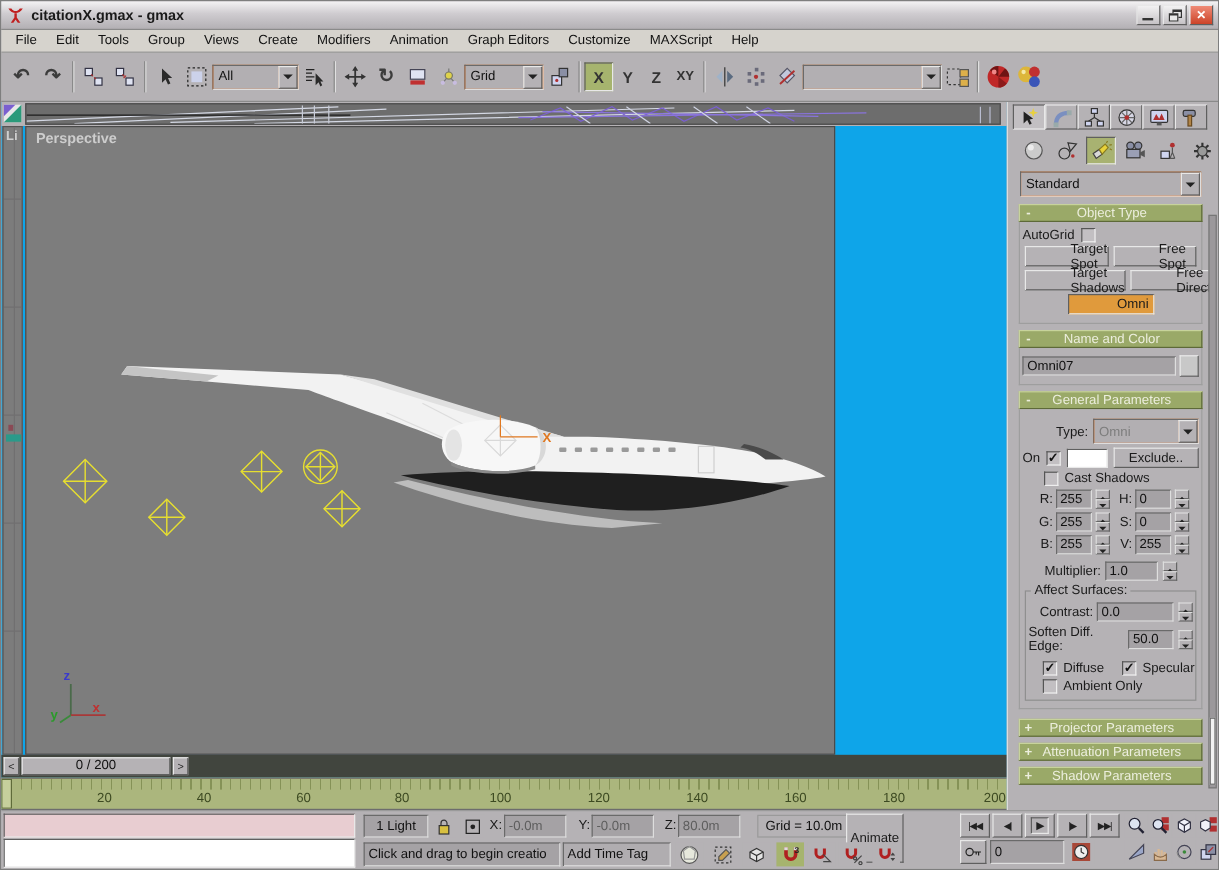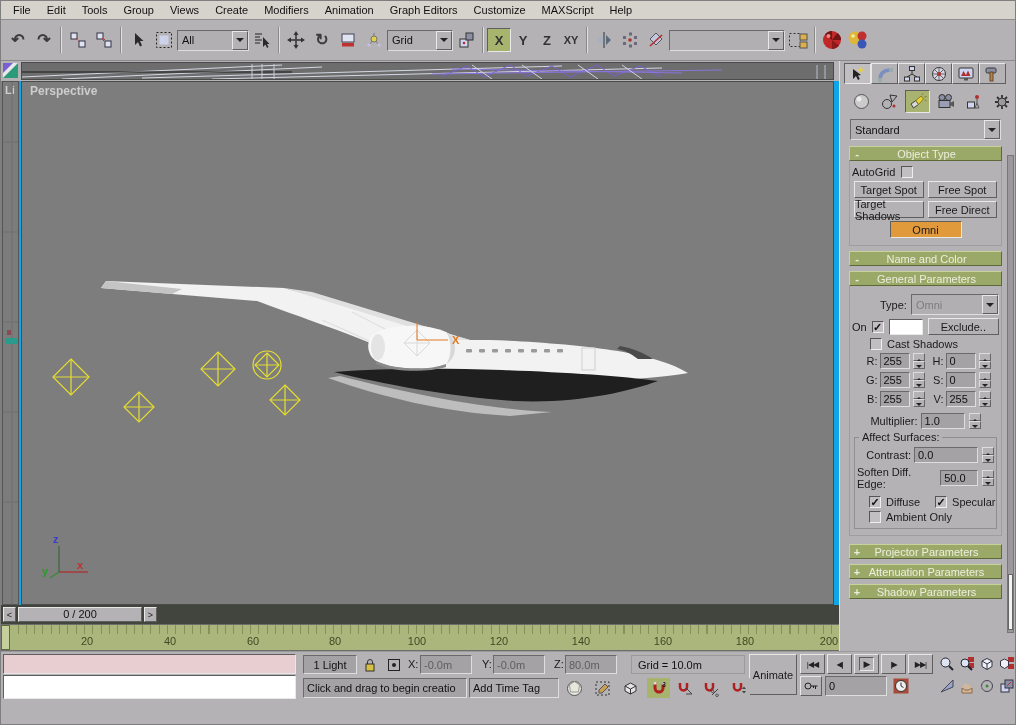--- a/index.html
+++ b/index.html
@@ -41,21 +41,21 @@
   .dda::after{content:"";border:4px solid transparent;border-top-color:#222;margin-top:4px;}
   .axisbtn{width:24px;height:24px;font-weight:bold;font-size:13px;color:#333;}
 
   
   .mid{display:flex;height:590px;}
   .vcol{width:840px;display:flex;flex-direction:column;background:#0ea5e9;}
   .sliver-row{height:20px;position:relative;background:#b5b2b5;}
   .slivervp{position:absolute;left:20px;top:1px;width:813px;height:18px;background:#6d6d6d;border:1px solid #4a4a4a;overflow:hidden;}
   .vrow{height:524px;display:flex;position:relative;}
   .leftvp{width:17px;margin-left:1px;background:#7c7c7c;border:1px solid #555;position:relative;overflow:hidden;color:#cfcfcf;font-weight:bold;font-size:11px;}
-  .mainvp{width:813px;margin-left:2px;background:#7d7d7d;border:1px solid #4a4a4a;position:relative;overflow:hidden;}
+  .mainvp{width:675px;margin-left:2px;background:#7d7d7d;border:1px solid #4a4a4a;position:relative;overflow:hidden;}
   .vplabel{position:absolute;left:8px;top:2px;color:#cdcdcd;font-weight:bold;font-size:12px;z-index:3;}
 
   
   .tslider{height:19px;background:#41453e;display:flex;align-items:center;padding-left:2px;gap:2px;}
   .tsbtn{width:13px;height:15px;background:#b5b2b5;font-size:9px;color:#222;}
   .tsval{width:124px;height:15px;background:#b5b2b5;text-align:center;line-height:13px;}
 
   
   .tbar{height:27px;position:relative;background:#abb67d;border-top:1px solid #6d6d6d;border-bottom:1px solid #6d6d6d;overflow:hidden;}
   .ticks{position:absolute;left:0;top:0;right:4px;height:9px;
@@ -76,21 +76,21 @@
   .cp-dd{margin:2px 14px 6px 10px;}
   .roll{height:15px;background:#9aa968;border:1px solid;border-color:#c7d39b #5d6938 #5d6938 #c7d39b;
         color:#eceedd;display:flex;align-items:center;margin:5px 13px 0 9px;}
   .roll .sign{width:14px;text-align:center;font-weight:bold;}
   .roll .rtitle{flex:1;text-align:center;padding-right:12px;}
   .rc{margin:0 13px 0 9px;padding:4px 2px;border:1px solid #9e9e9e;border-top:none;background:#b5b2b5;}
   .btn{background:#b5b2b5;border:1px solid;border-color:#e8e8e8 #5f5f5f #5f5f5f #e8e8e8;
        font-size:11px;height:17px;display:flex;align-items:center;justify-content:center;color:#1a1a1a;}
   .btn.omni{background:#e09a3c;border-color:#5f5f5f #e8e8e8 #e8e8e8 #5f5f5f;}
   .btn2{display:flex;gap:4px;margin:3px 2px;}
-  .btn2 .btn{flex:1;}
+  .btn2 .btn{flex:1;padding-left:37px;}
   .cb{width:12px;height:12px;background:#c2bfc2;border:1px solid;border-color:#555 #eee #eee #555;
       font-size:11px;line-height:10px;text-align:center;color:#111;flex:none;}
   .cb.on::after{content:"✓";font-weight:bold;}
   .gp-row{display:flex;align-items:center;margin:3px 0;}
   .spin{width:12px;height:16px;display:flex;flex-direction:column;flex:none;margin-left:1px;}
   .spin i{flex:1;background:#b5b2b5;border:1px solid;border-color:#ddd #666 #666 #ddd;position:relative;}
   .spin i.up::after{content:"";position:absolute;left:2px;top:2px;border:3px solid transparent;border-bottom-color:#222;}
   .spin i.dn::after{content:"";position:absolute;left:2px;top:3px;border:3px solid transparent;border-top-color:#222;}
   .nfld{height:16px;background:#a5a2a5;border:1px solid;border-color:#6a6a6a #dedede #dedede #6a6a6a;
         padding:1px 3px;line-height:12px;color:#111;}
@@ -106,20 +106,37 @@
   .navbtn{background:#b5b2b5;display:flex;align-items:center;justify-content:center;}
   .snapon{background:#a6b46e !important;border-color:#5f5f5f #e8e8e8 #e8e8e8 #5f5f5f !important;}
   .lbl{color:#1a1a1a;}
   svg{display:block;}
 </style>
 </head>
 <body>
 
 <div class="app">
 
+  <div class="titlebar">
+    <svg width="16" height="16">
+      <path d="M2 2 C5 7 11 7 14 2 L11.5 2 C9.5 5 6.5 5 4.5 2 Z" fill="#c02020"></path>
+      <path d="M7 6 L9 6 L9 9.5 L12 14 L9.8 14 L8 11.2 L6.2 14 L4 14 L7 9.5 Z" fill="#c02020"></path>
+    </svg>
+    <span class="ttl">citationX.gmax - gmax</span>
+    <div class="winbtn r">
+        <span class="minbar"></span>
+      </div>
+    <div class="winbtn r">
+        <span class="restsq"></span>
+        <span class="restsq2"></span>
+      </div>
+    <div class="winbtn close r ctr">
+        <span>✕</span>
+      </div>
+  </div>
 
   <div class="menubar">
     <span>File</span>
     <span>Edit</span>
     <span>Tools</span>
     <span>Group</span>
     <span>Views</span>
     <span>Create</span>
     <span>Modifiers</span>
     <span>Animation</span>
@@ -545,20 +562,26 @@
         <div class="btn2" style="justify-content:center">
           <div class="btn omni" style="flex:0 0 72px">
               <span>Omni</span>
             </div>
         </div>
       </div>
 
       <div class="roll">
         <span class="sign">-</span>
         <span class="rtitle">Name and Color</span>
+      </div>
+      <div class="rc">
+        <div class="gp-row" style="gap:3px;margin:2px 0">
+          <div class="nfld" style="flex:1"><span>Omni07</span></div>
+          <div class="r" style="width:16px;height:18px;background:#c8c8c8"></div>
+        </div>
       </div>
 
       <div class="roll">
         <span class="sign">-</span>
         <span class="rtitle">General Parameters</span>
       </div>
       <div class="rc">
         <div class="gp-row" style="gap:4px;margin-top:4px">
           <span class="lbl dis" style="margin-left:28px">Type:</span>
           <div class="dd fld" style="flex:1">
@@ -696,21 +719,21 @@
           <circle cx="8" cy="8" r="2" fill="#222"></circle>
         </svg>
     </div>
     <span class="abs lbl" style="left:407px;top:6px">X:</span>
     <div class="abs fld" style="left:419px;top:3px;width:52px;height:19px;color:#5e5e5e;padding:3px"><span>-0.0m</span></div>
     <span class="abs lbl" style="left:481px;top:6px">Y:</span>
     <div class="abs fld" style="left:492px;top:3px;width:52px;height:19px;color:#5e5e5e;padding:3px"><span>-0.0m</span></div>
     <span class="abs lbl" style="left:553px;top:6px">Z:</span>
     <div class="abs fld" style="left:564px;top:3px;width:52px;height:19px;color:#5e5e5e;padding:3px"><span>80.0m</span></div>
     <div class="abs" style="left:630px;top:3px;width:114px;height:19px;padding:3px 6px;border:1px solid #9a9a9a"><span>Grid = 10.0m</span></div>
-    <div class="abs btn" style="left:748px;top:2px;width:48px;height:41px">
+    <div class="abs btn" style="left:704px;top:2px;width:48px;height:41px">
         <span>Animate</span>
       </div>
 
     <div class="abs fld" style="left:302px;top:26px;width:164px;height:20px;padding:3px;white-space:nowrap;overflow:hidden"><span>Click and drag to begin creatio</span></div>
     <div class="abs fld" style="left:468px;top:26px;width:90px;height:20px;padding:3px;background:#b0adb0"><span>Add Time Tag</span></div>
     <div class="abs navbtn" style="left:562px;top:26px;width:23px;height:20px">
       <svg width="17" height="17">
           <circle cx="8.5" cy="8.5" r="7" fill="#e6e8dc" stroke="#555"></circle>
           <path d="M8.5 1.5 L13.5 5 L12.5 12 L4.5 12 L3.5 5 Z" fill="none" stroke="#999"></path>
         </svg>

